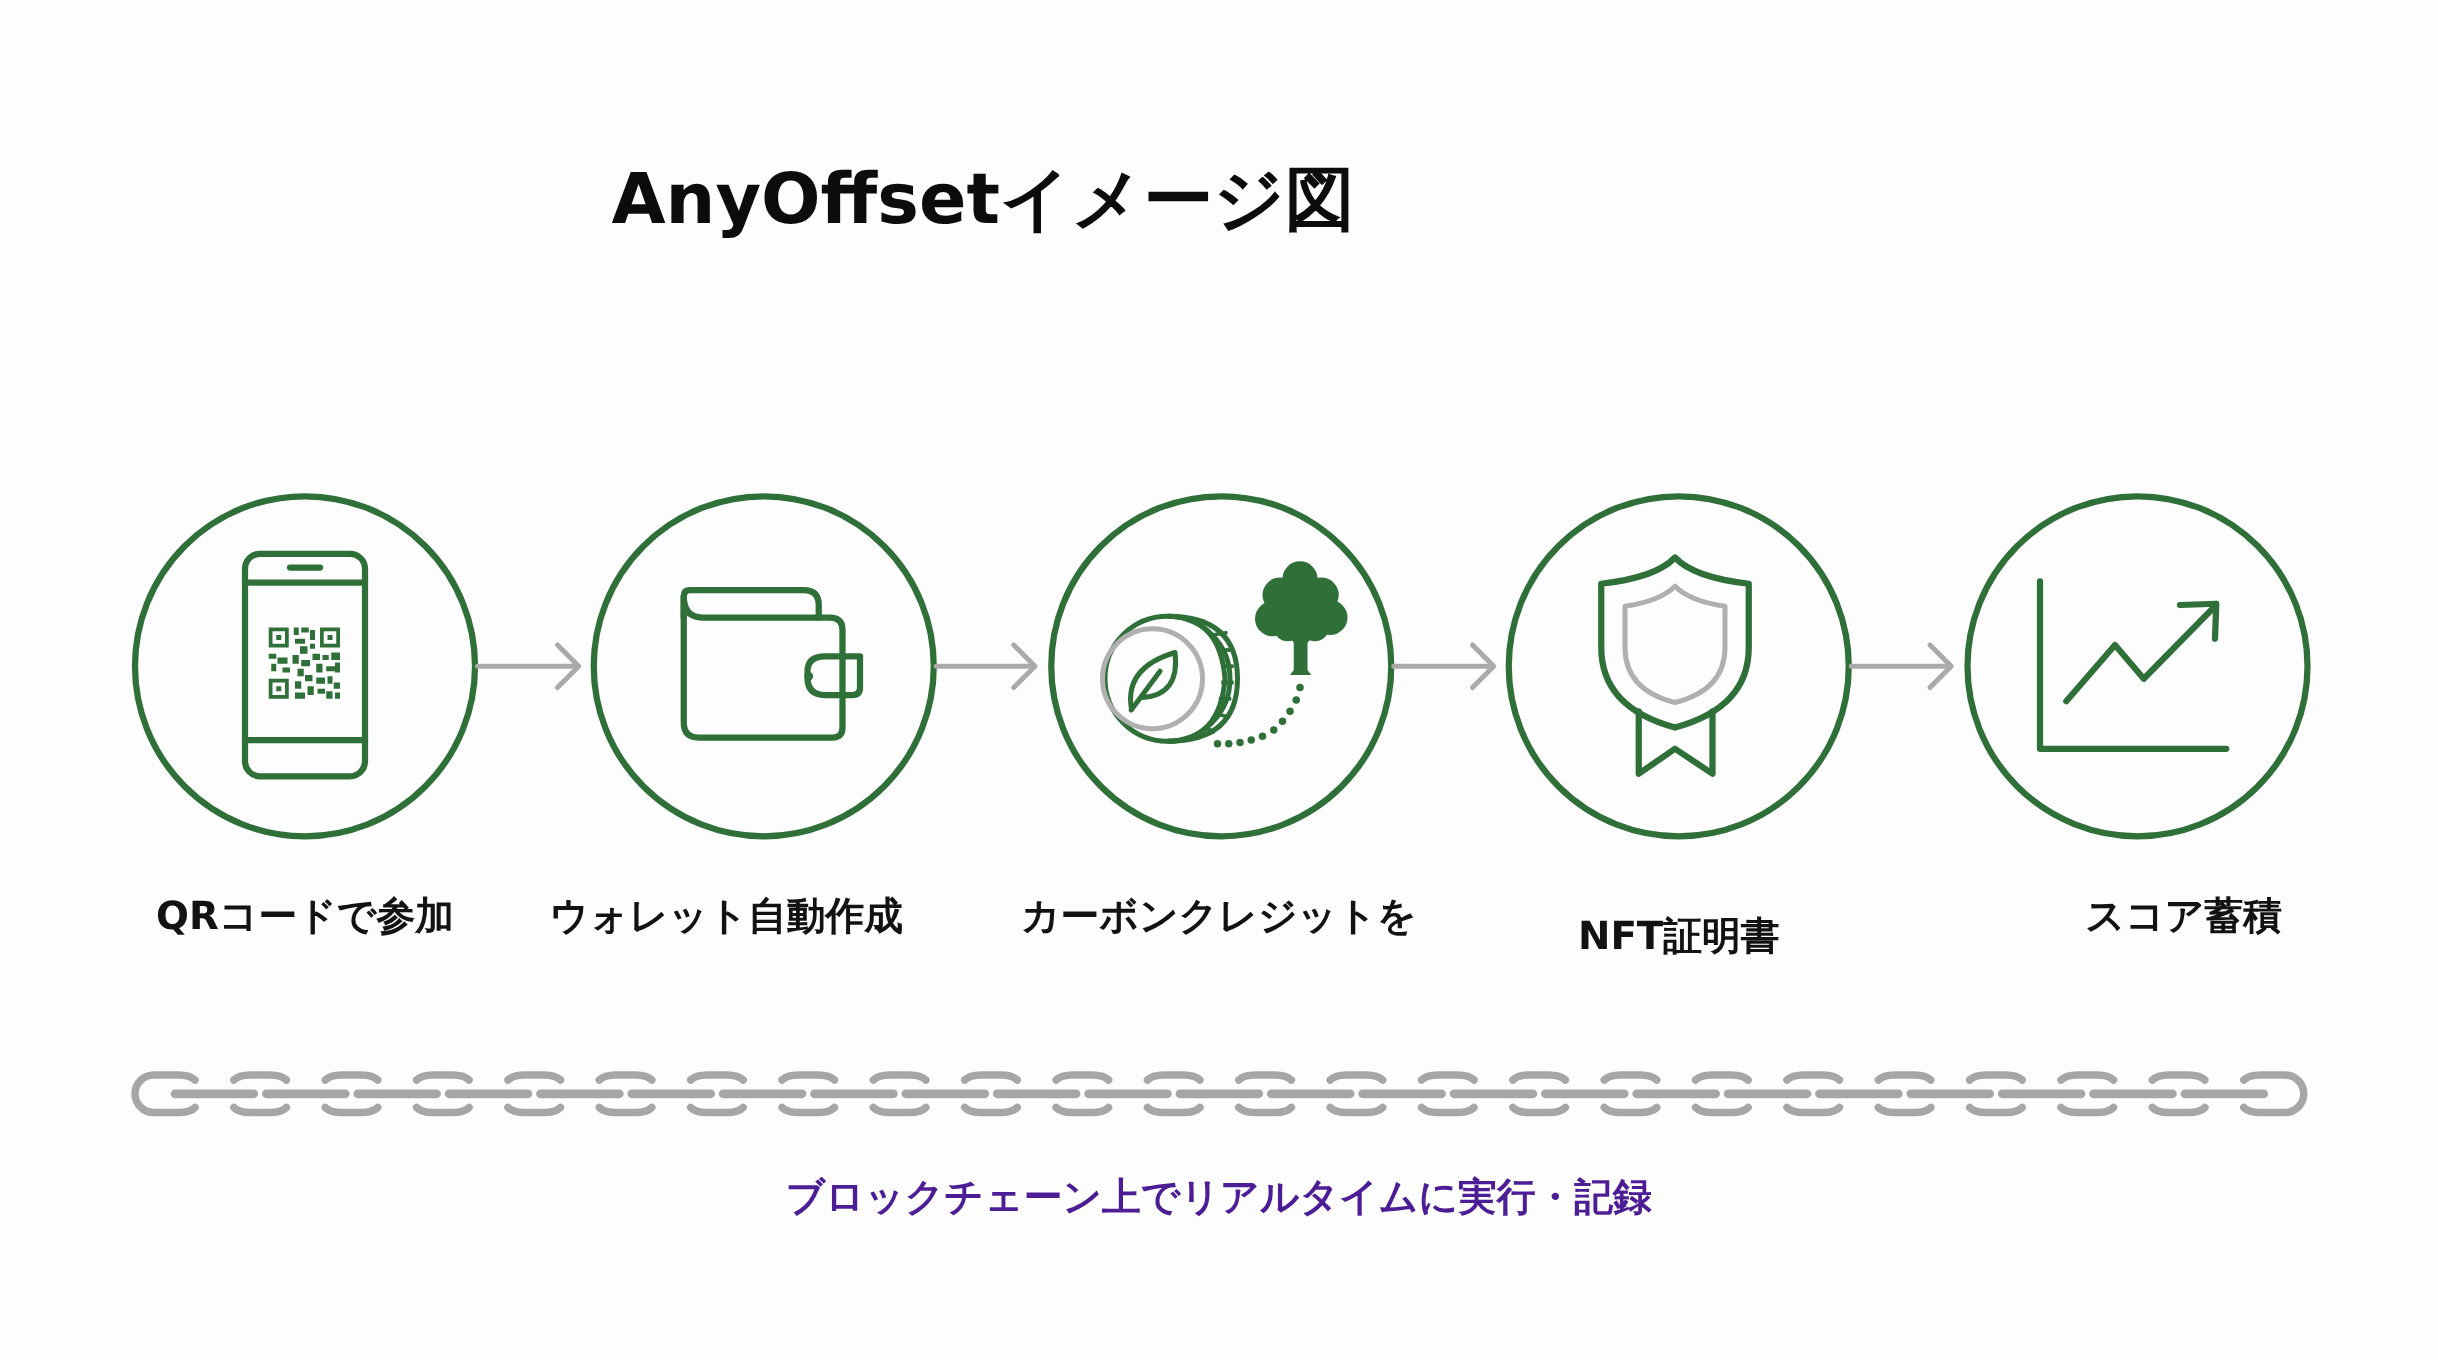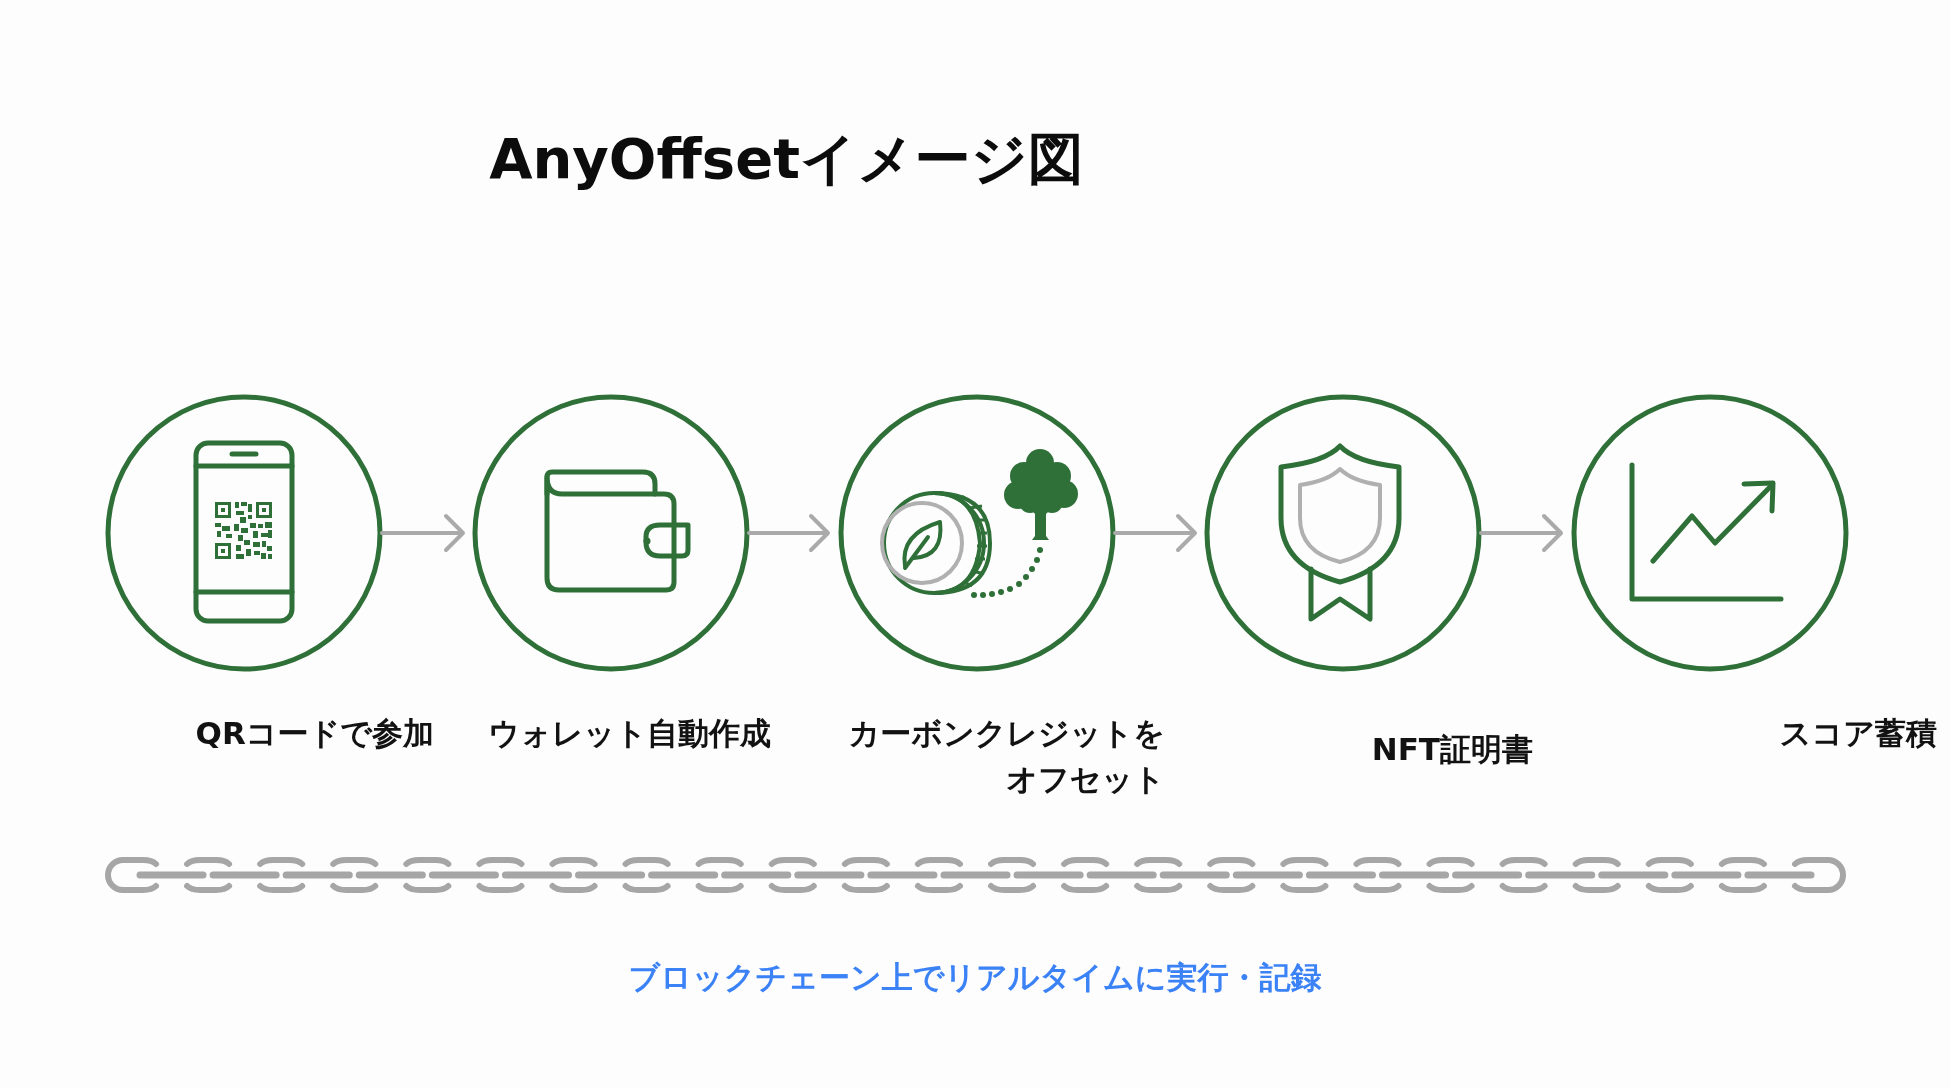--- a/index.html
+++ b/index.html
@@ -29,36 +29,35 @@
     .diagram-svg {
       position: absolute;
       left: 0;
       top: 0;
       width: 1950px;
       height: 1088px;
     }
     .step-label {
       position: absolute;
       width: 380px;
-      text-align: right;
+      text-align: center;
       font-size: 31px;
       font-weight: bold;
       line-height: 46px;
       color: #121212;
     }
     .footer-text {
       position: absolute;
       left: 0;
       width: 1950px;
       top: 937px;
       text-align: center;
       font-size: 31px;
       font-weight: bold;
-      color: #3b82f6;
-      margin-top: 20px;
+      color: #4c1d95;
     }
   </style>
 </head>
 <body>
 
 <div class="title">AnyOffsetイメージ図</div>
 
 <svg class="diagram-svg" viewBox="0 0 1950 1088" xmlns="http://www.w3.org/2000/svg">
 
   <g fill="none" stroke="#2e7038" stroke-width="5">
@@ -258,21 +257,20 @@
 </svg>
 
 <div class="step-label" style="left:54px; top:710px;">
   <div>QRコードで参加</div>
 </div>
 <div class="step-label" style="left:391px; top:710px;">
   <div>ウォレット自動作成</div>
 </div>
 <div class="step-label" style="left:785px; top:710px;">
   <div>カーボンクレジットを</div>
-  <div>オフセット</div>
 </div>
 <div class="step-label" style="left:1153px; top:726px;">
   <div>NFT証明書</div>
 </div>
 <div class="step-label" style="left:1557px; top:710px;">
   <div>スコア蓄積</div>
 </div>
 
 <div class="footer-text">ブロックチェーン上でリアルタイムに実行・記録</div>
 

